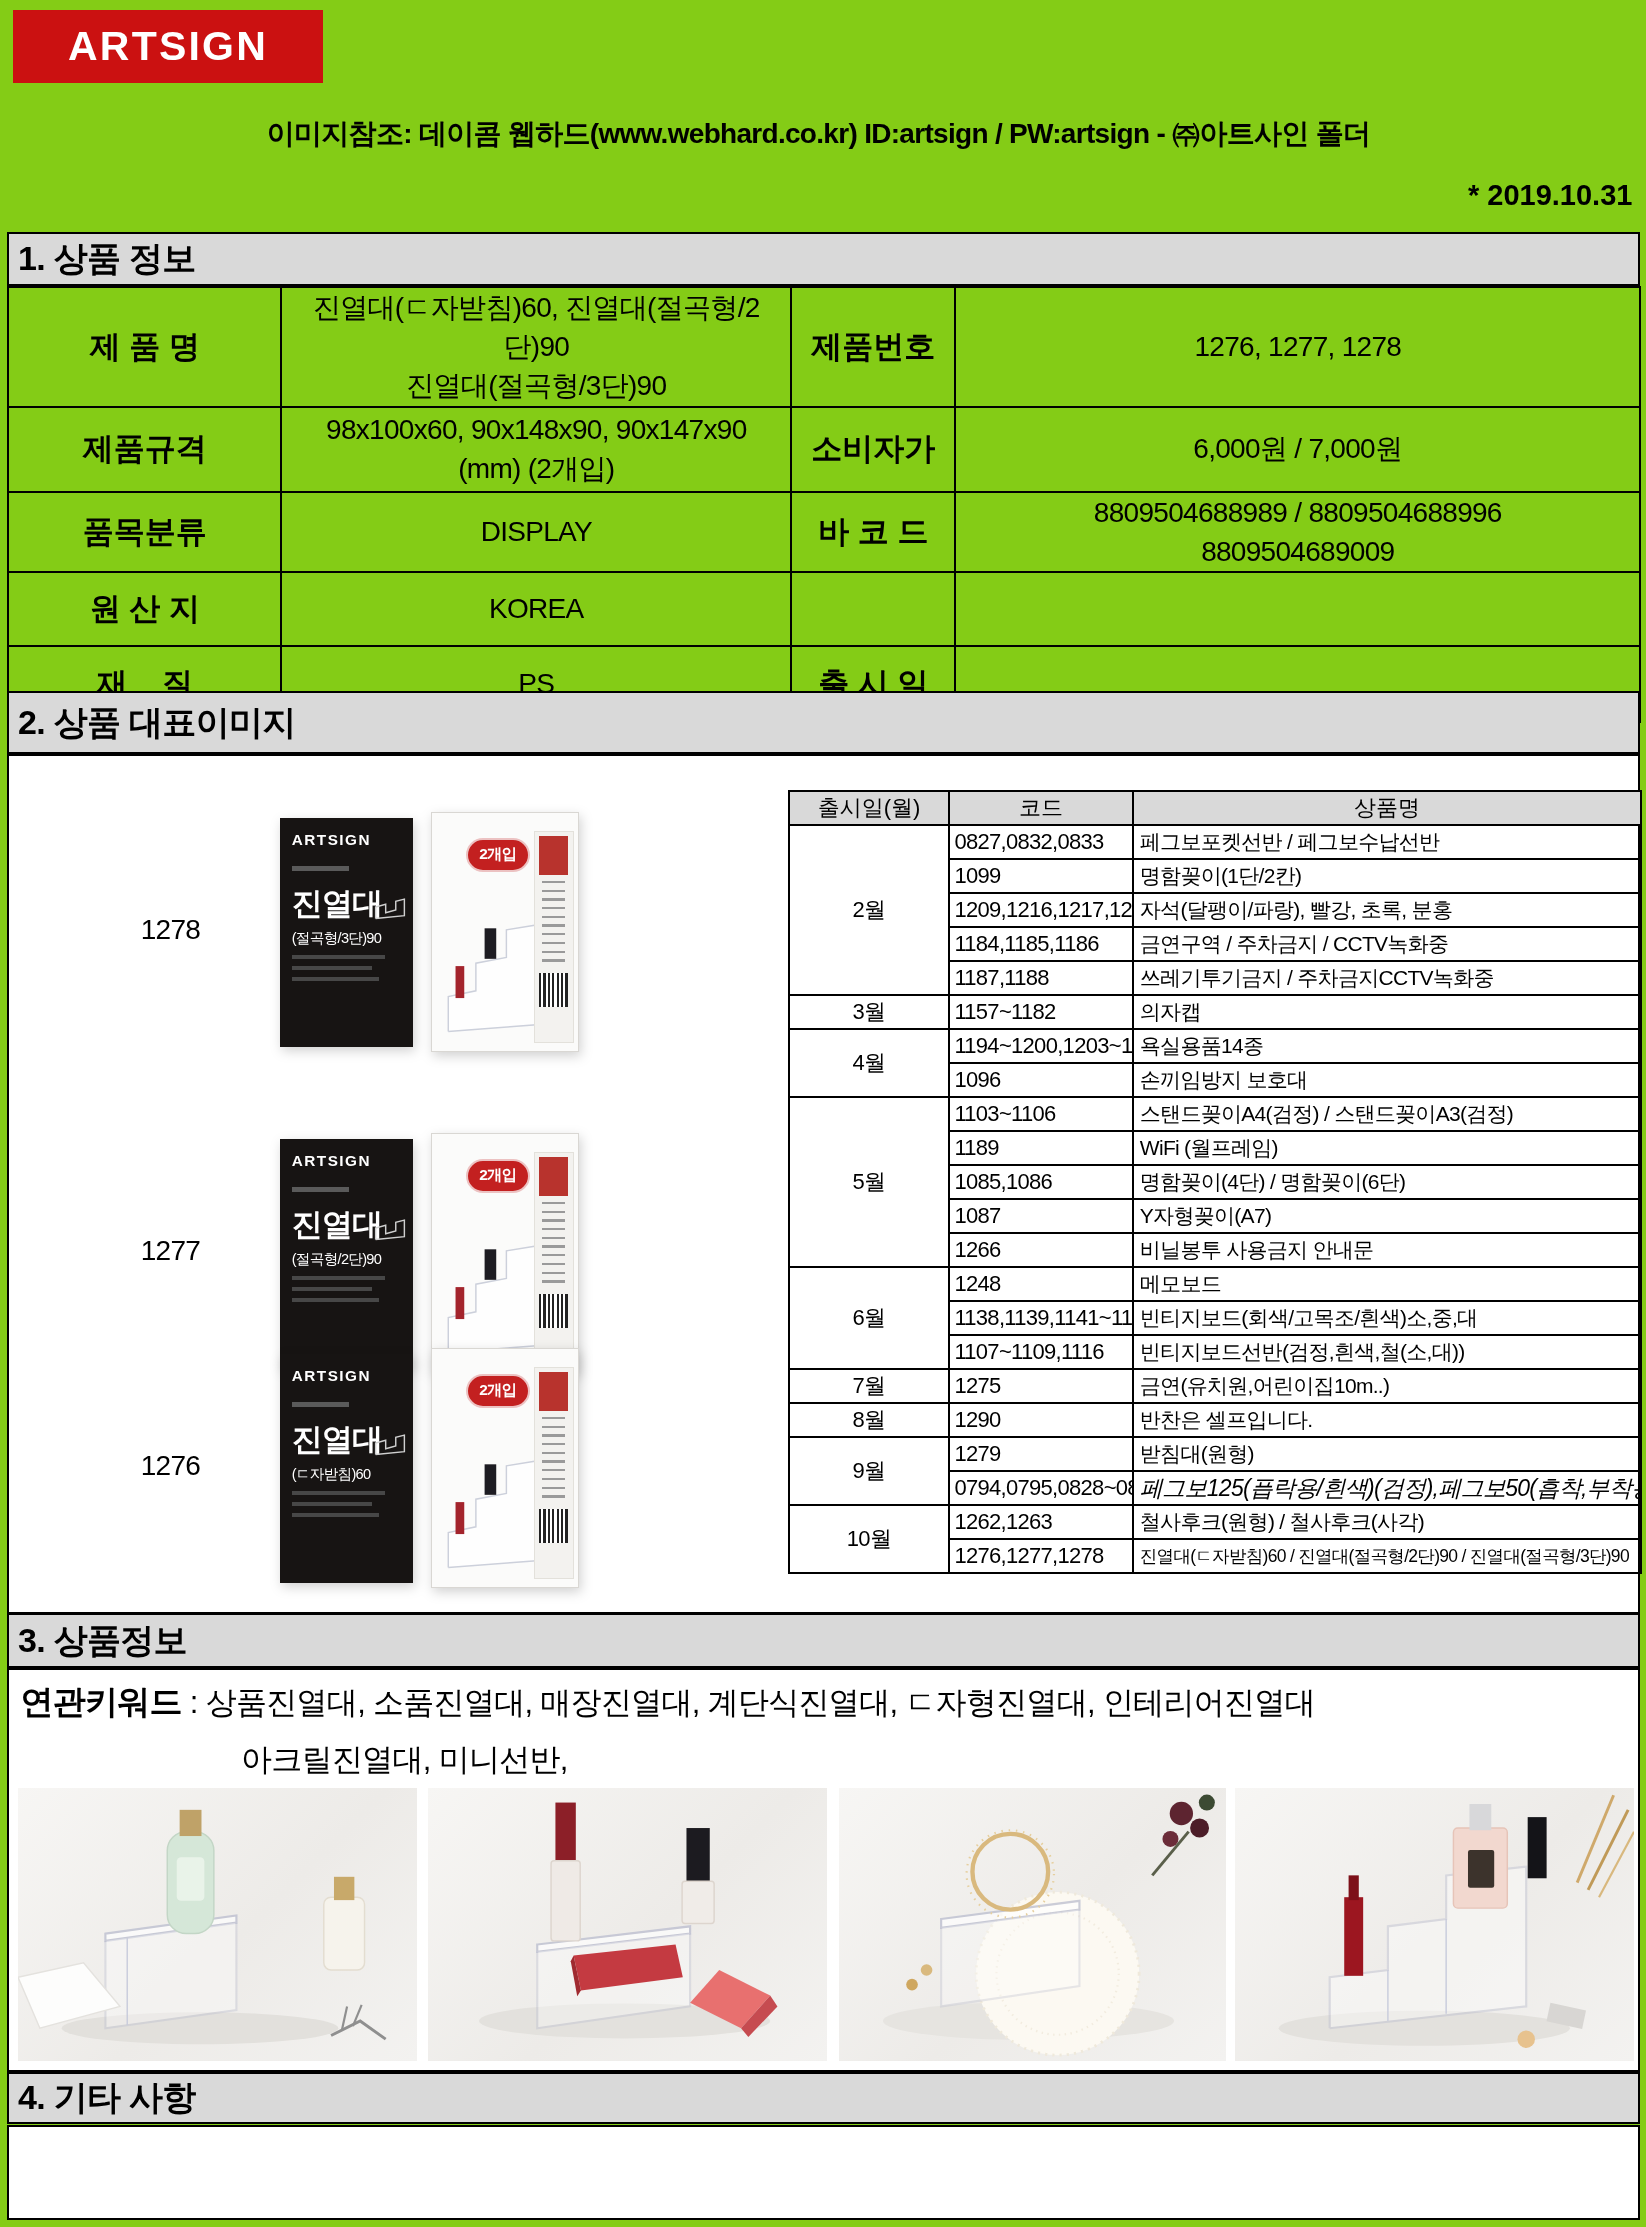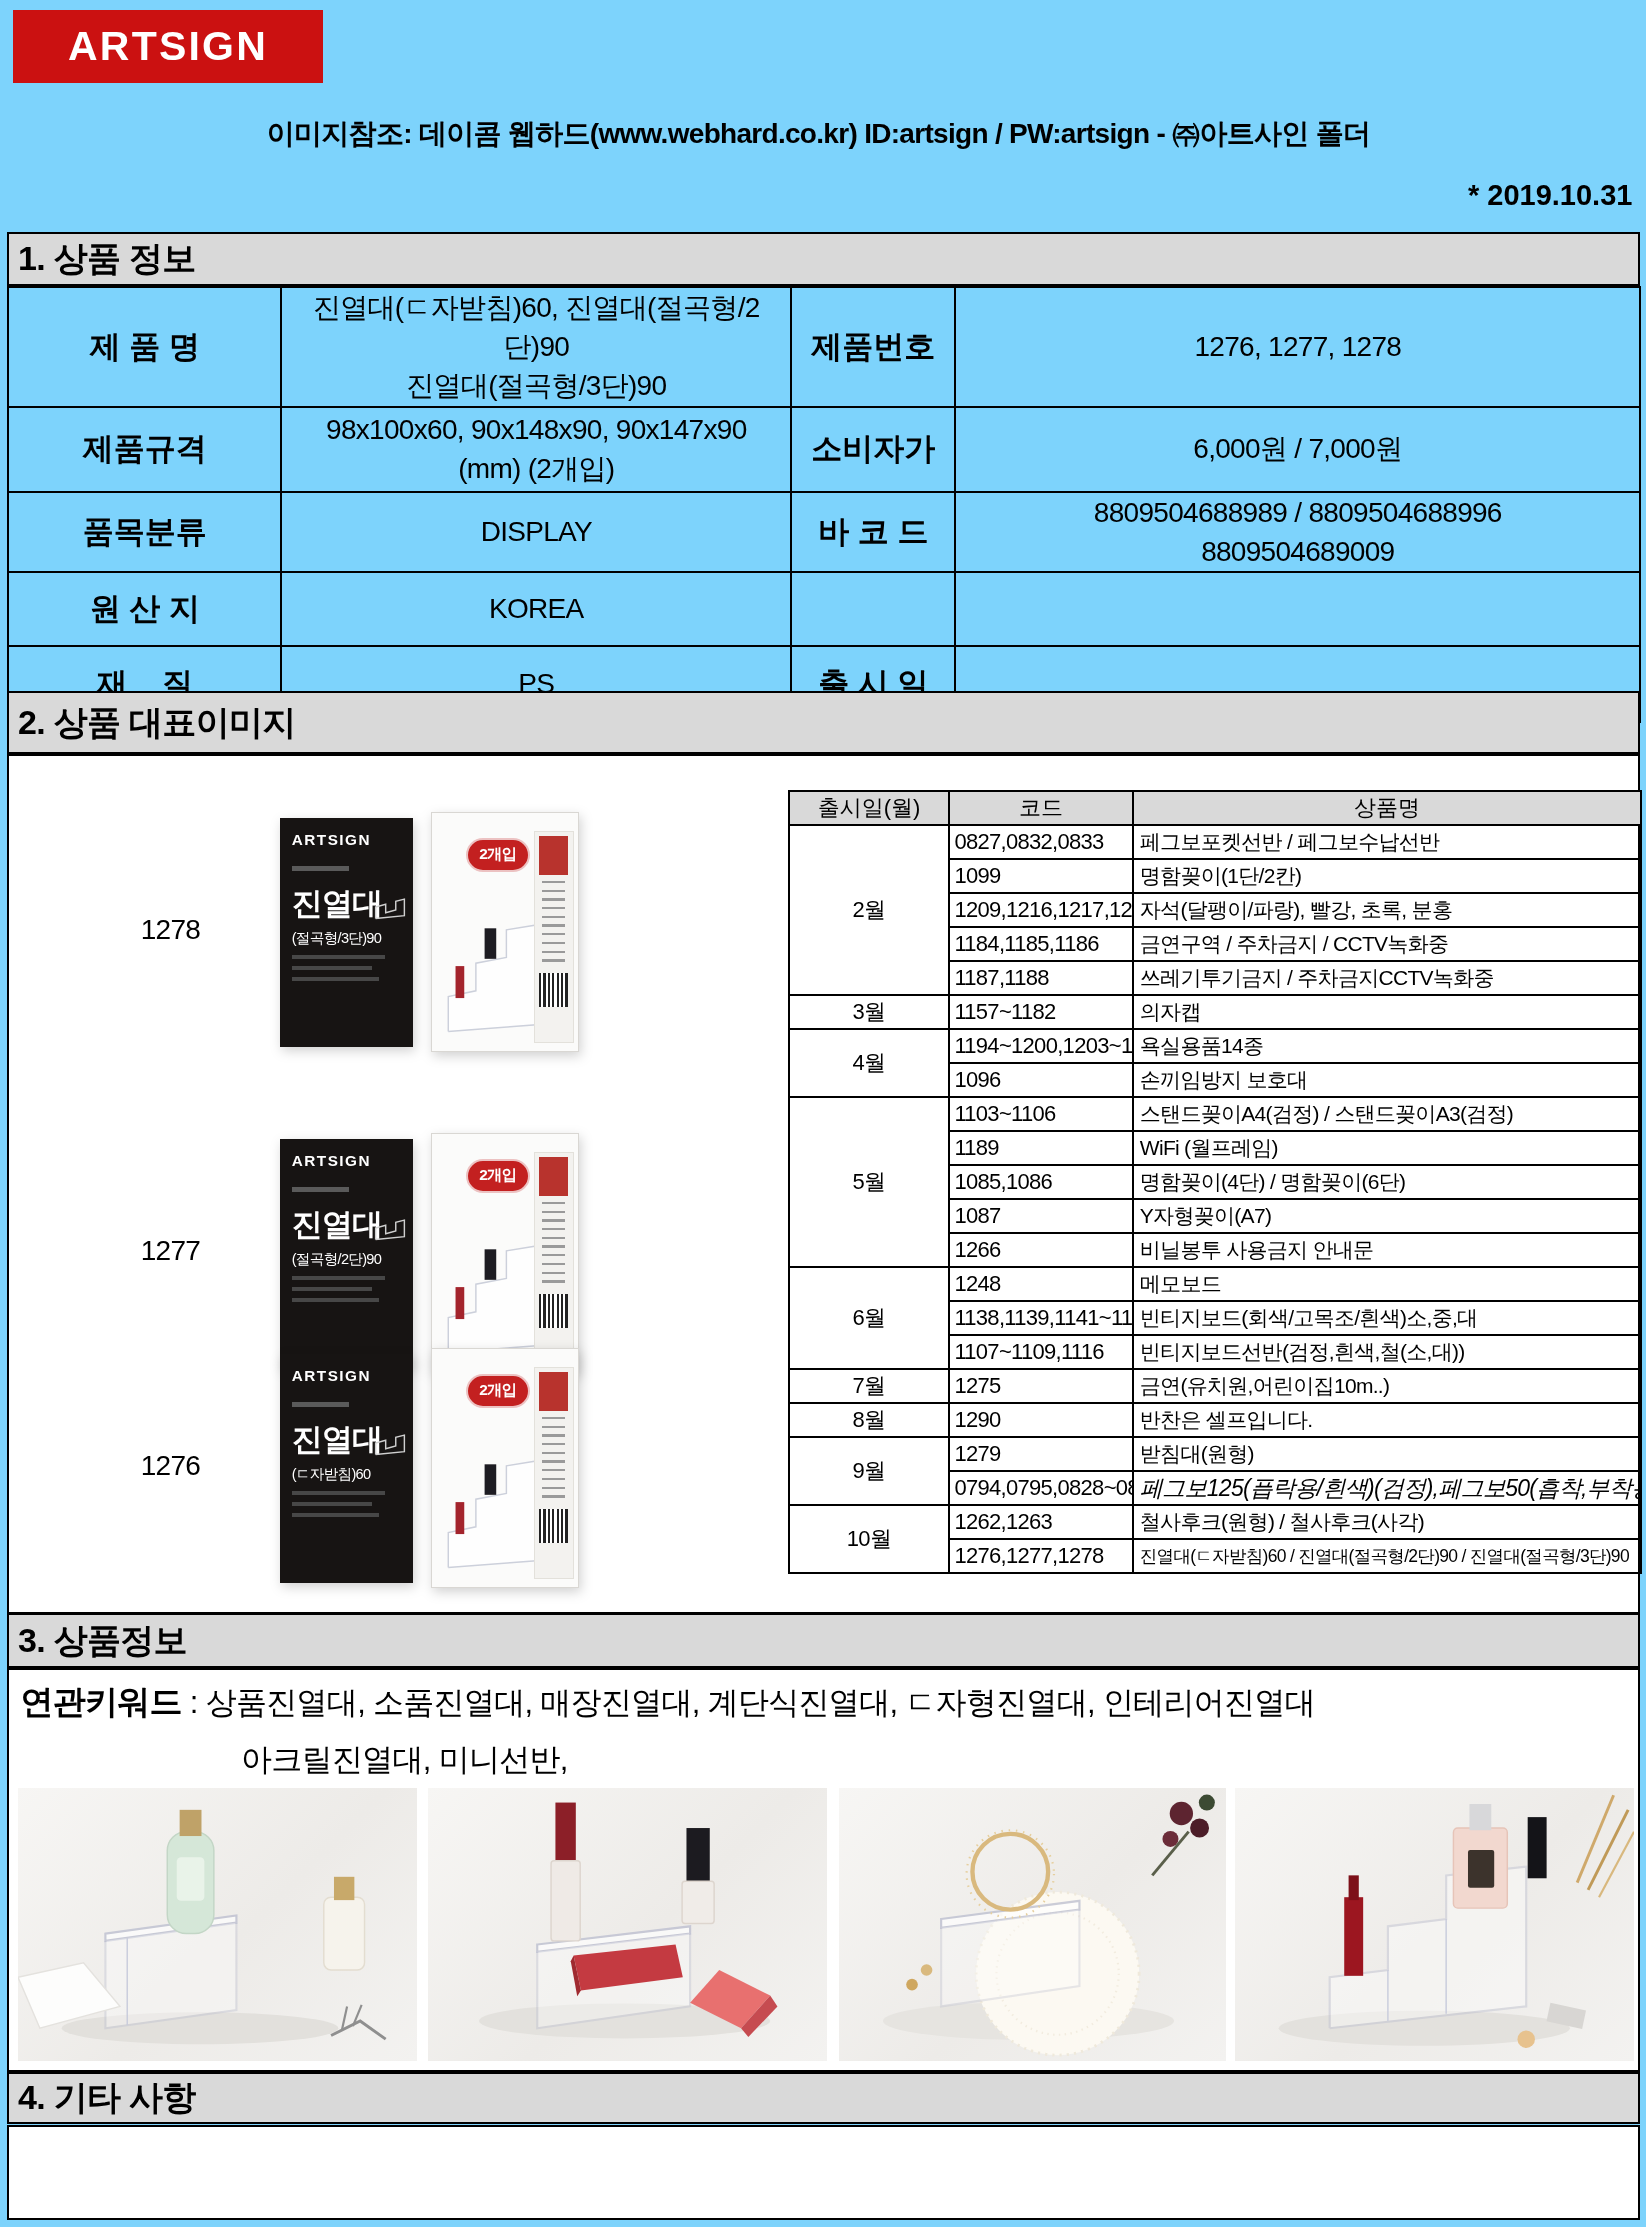--- a/index.html
+++ b/index.html
@@ -1,16 +1,16 @@
 <!DOCTYPE html>
 <html style="font-size:11.7px"><head>
 <meta charset="utf-8">
 <style>
   html,body{margin:0;padding:0;background:#fff;}
-  .page{position:relative;width:1647px;height:2227px;background:#7dd3fc;overflow:hidden;
+  .page{position:relative;width:1647px;height:2227px;background:#84cc16;overflow:hidden;
         font-family:"Liberation Sans","DejaVu Sans",sans-serif;color:#000;}
 
   
   .logo-box{position:absolute;left:13px;top:10.2px;width:310px;height:73px;background:#cb1111;
             display:flex;align-items:center;justify-content:center;}
   .logo-box span{color:#fff;font-size:41px;font-weight:bold;letter-spacing:2.2px;}
   .doc-title{position:absolute;left:323px;right:7.3px;top:4.4px;height:82px;display:flex;
              align-items:center;justify-content:center;font-size:49px;font-weight:bold;letter-spacing:-0.7px;white-space:pre;}
   .doc-title .hl{color:#c00000;}
   .subtitle{position:absolute;left:0;right:10px;top:115px;text-align:center;font-size:28px;font-weight:bold;letter-spacing:-0.7px;}

